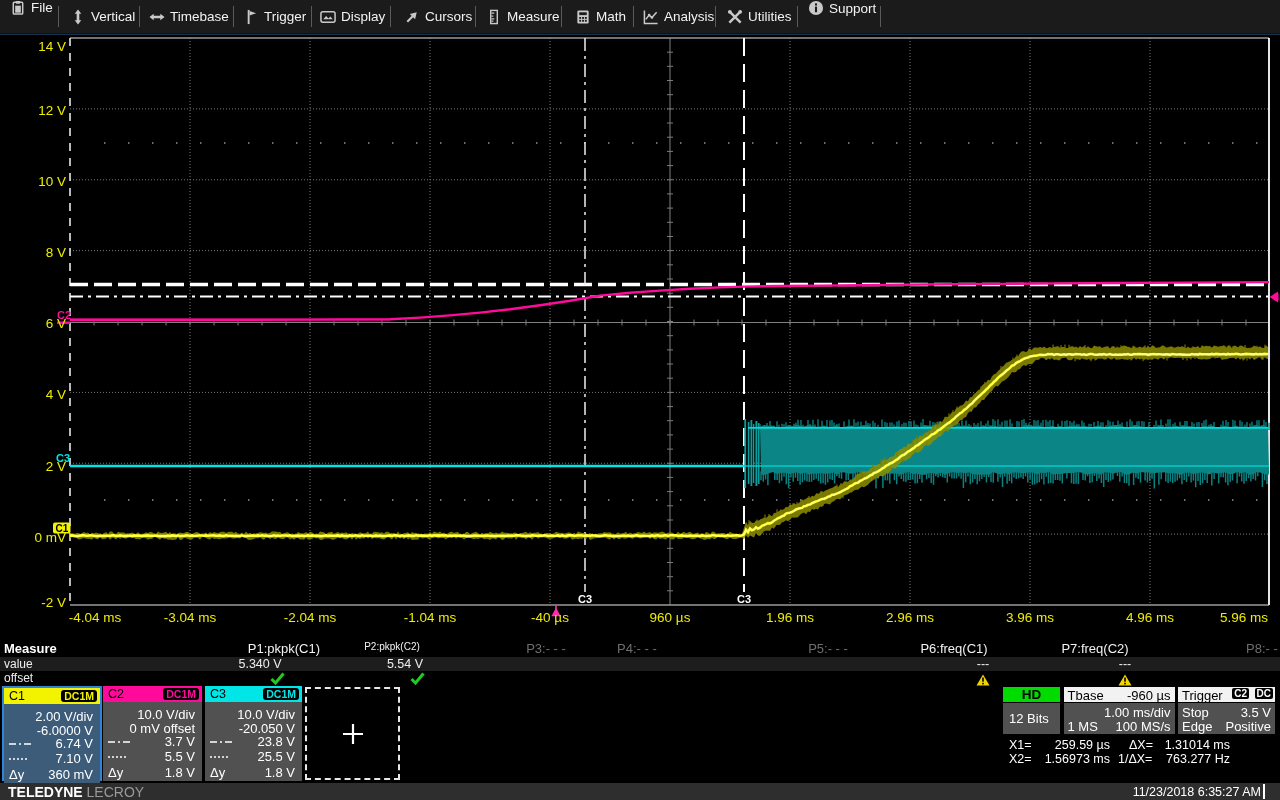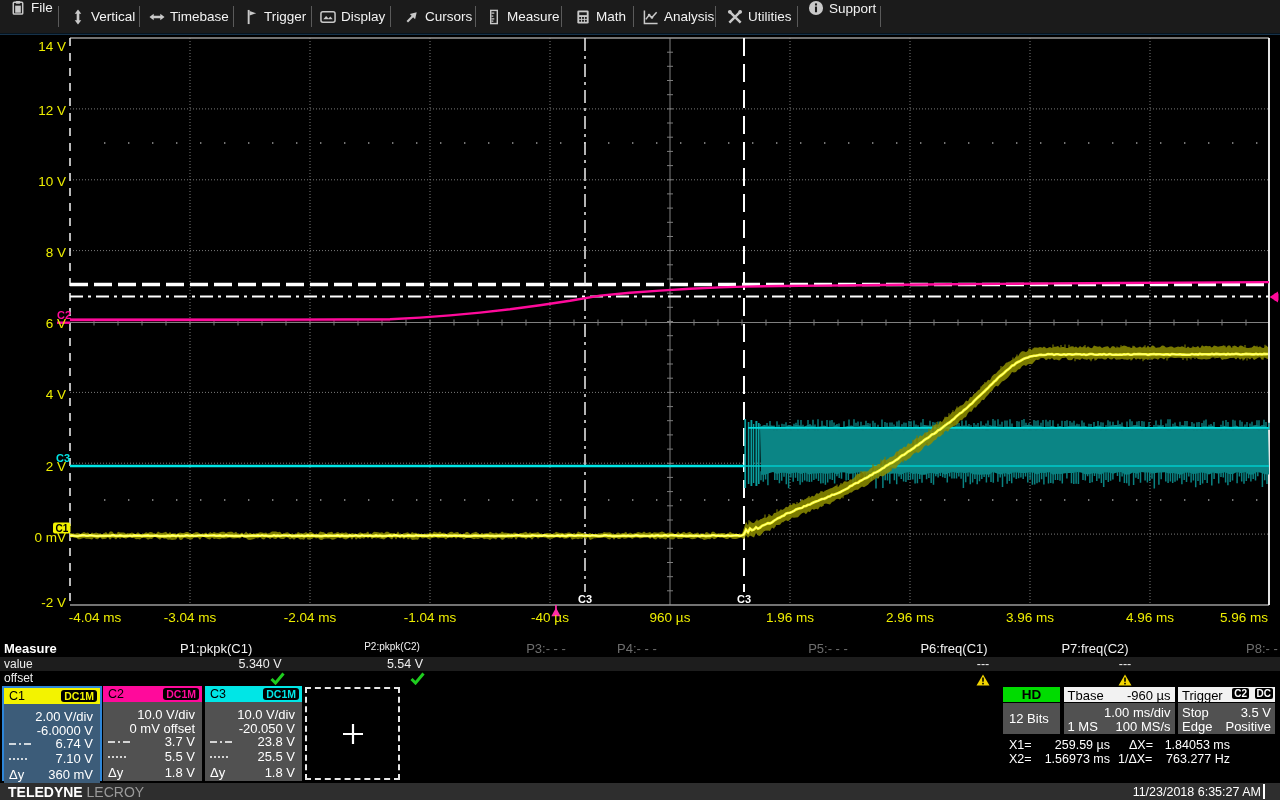--- a/index.html
+++ b/index.html
@@ -182,21 +182,21 @@
     <text x="550" y="622" fill="#eded00" font-size="13.5" text-anchor="middle">-40 µs</text>
     <text x="670" y="622" fill="#eded00" font-size="13.5" text-anchor="middle">960 µs</text>
     <text x="790" y="622" fill="#eded00" font-size="13.5" text-anchor="middle">1.96 ms</text>
     <text x="910" y="622" fill="#eded00" font-size="13.5" text-anchor="middle">2.96 ms</text>
     <text x="1030" y="622" fill="#eded00" font-size="13.5" text-anchor="middle">3.96 ms</text>
     <text x="1150" y="622" fill="#eded00" font-size="13.5" text-anchor="middle">4.96 ms</text>
     <text x="1268" y="622" fill="#eded00" font-size="13.5" text-anchor="end">5.96 ms</text>
   </svg>
 <div style="position:absolute;left:0;top:640px;width:1280px;height:46px;background:#000">
     <div style="position:absolute;left:4px;top:1px;color:#fff;font-size:13px;font-weight:bold">Measure</div>
-    <div style="position:absolute;left:180px;width:140px;top:1px;color:#f2f2f2;font-size:13px;text-align:left">P1:pkpk(C1)</div>
+    <div style="position:absolute;left:180px;width:140px;top:1px;color:#f2f2f2;font-size:13px;text-align:right">P1:pkpk(C1)</div>
     <div style="position:absolute;left:322px;width:140px;top:1px;color:#f2f2f2;font-size:10px;text-align:center">P2:pkpk(C2)</div>
     <div style="position:absolute;left:476px;width:140px;top:1px;color:#6e6e6e;font-size:13px;text-align:center">P3:- - -</div>
     <div style="position:absolute;left:617px;width:140px;top:1px;color:#6e6e6e;font-size:13px;text-align:left">P4:- - -</div>
     <div style="position:absolute;left:758px;width:140px;top:1px;color:#6e6e6e;font-size:13px;text-align:center">P5:- - -</div>
     <div style="position:absolute;left:884px;width:140px;top:1px;color:#f2f2f2;font-size:13px;text-align:center">P6:freq(C1)</div>
     <div style="position:absolute;left:1025px;width:140px;top:1px;color:#f2f2f2;font-size:13px;text-align:center">P7:freq(C2)</div>
     <div style="position:absolute;left:1192px;width:140px;top:1px;color:#6e6e6e;font-size:13px;text-align:center">P8:- -</div>
     <div style="position:absolute;left:0;top:16.5px;width:1280px;height:14.5px;background:#1d1d1d"></div>
     <div style="position:absolute;left:4px;top:17px;color:#eee;font-size:12px">value</div>
     <div style="position:absolute;left:190px;width:140px;top:16.5px;color:#eee;font-size:12.5px;text-align:center">5.340 V</div>
@@ -313,21 +313,21 @@
       <span style="position:absolute;left:4px;top:2px">Stop</span>
       <span style="position:absolute;right:4px;top:2px">3.5 V</span>
       <span style="position:absolute;left:4px;top:16px">Edge</span>
       <span style="position:absolute;right:4px;top:16px">Positive</span>
     </div>
   </div>
 <div style="position:absolute;left:0px;top:738px;width:1280px;color:#fff;font-size:12.5px">
     <span style="position:absolute;left:1009px;top:0">X1=</span>
     <div style="position:absolute;left:1035px;width:75px;top:0;text-align:right">259.59 µs</div>
     <span style="position:absolute;left:1129px;top:0">ΔX=</span>
-    <div style="position:absolute;left:1154px;width:76px;top:0;text-align:right">1.84053 ms</div>
+    <div style="position:absolute;left:1154px;width:76px;top:0;text-align:right">1.31014 ms</div>
     <span style="position:absolute;left:1009px;top:14px">X2=</span>
     <div style="position:absolute;left:1033px;width:77px;top:14px;text-align:right">1.56973 ms</div>
     <span style="position:absolute;left:1118px;top:14px">1/ΔX=</span>
     <div style="position:absolute;left:1154px;width:76px;top:14px;text-align:right">763.277 Hz</div>
   </div>
 <div style="position:absolute;left:0;top:783px;width:1280px;height:17px;background:#2e2e2e">
     <div style="position:absolute;left:8px;top:1px;font-size:14px"><span style="color:#fff;font-weight:bold">TELEDYNE</span> <span style="color:#9a9a9a">LECROY</span></div>
     <div style="position:absolute;right:19px;top:2px;color:#fff;font-size:12.5px">11/23/2018 6:35:27 AM</div>
     <div style="position:absolute;left:1262.5px;top:1px;width:2px;height:15px;background:#fff"></div>
   </div>

